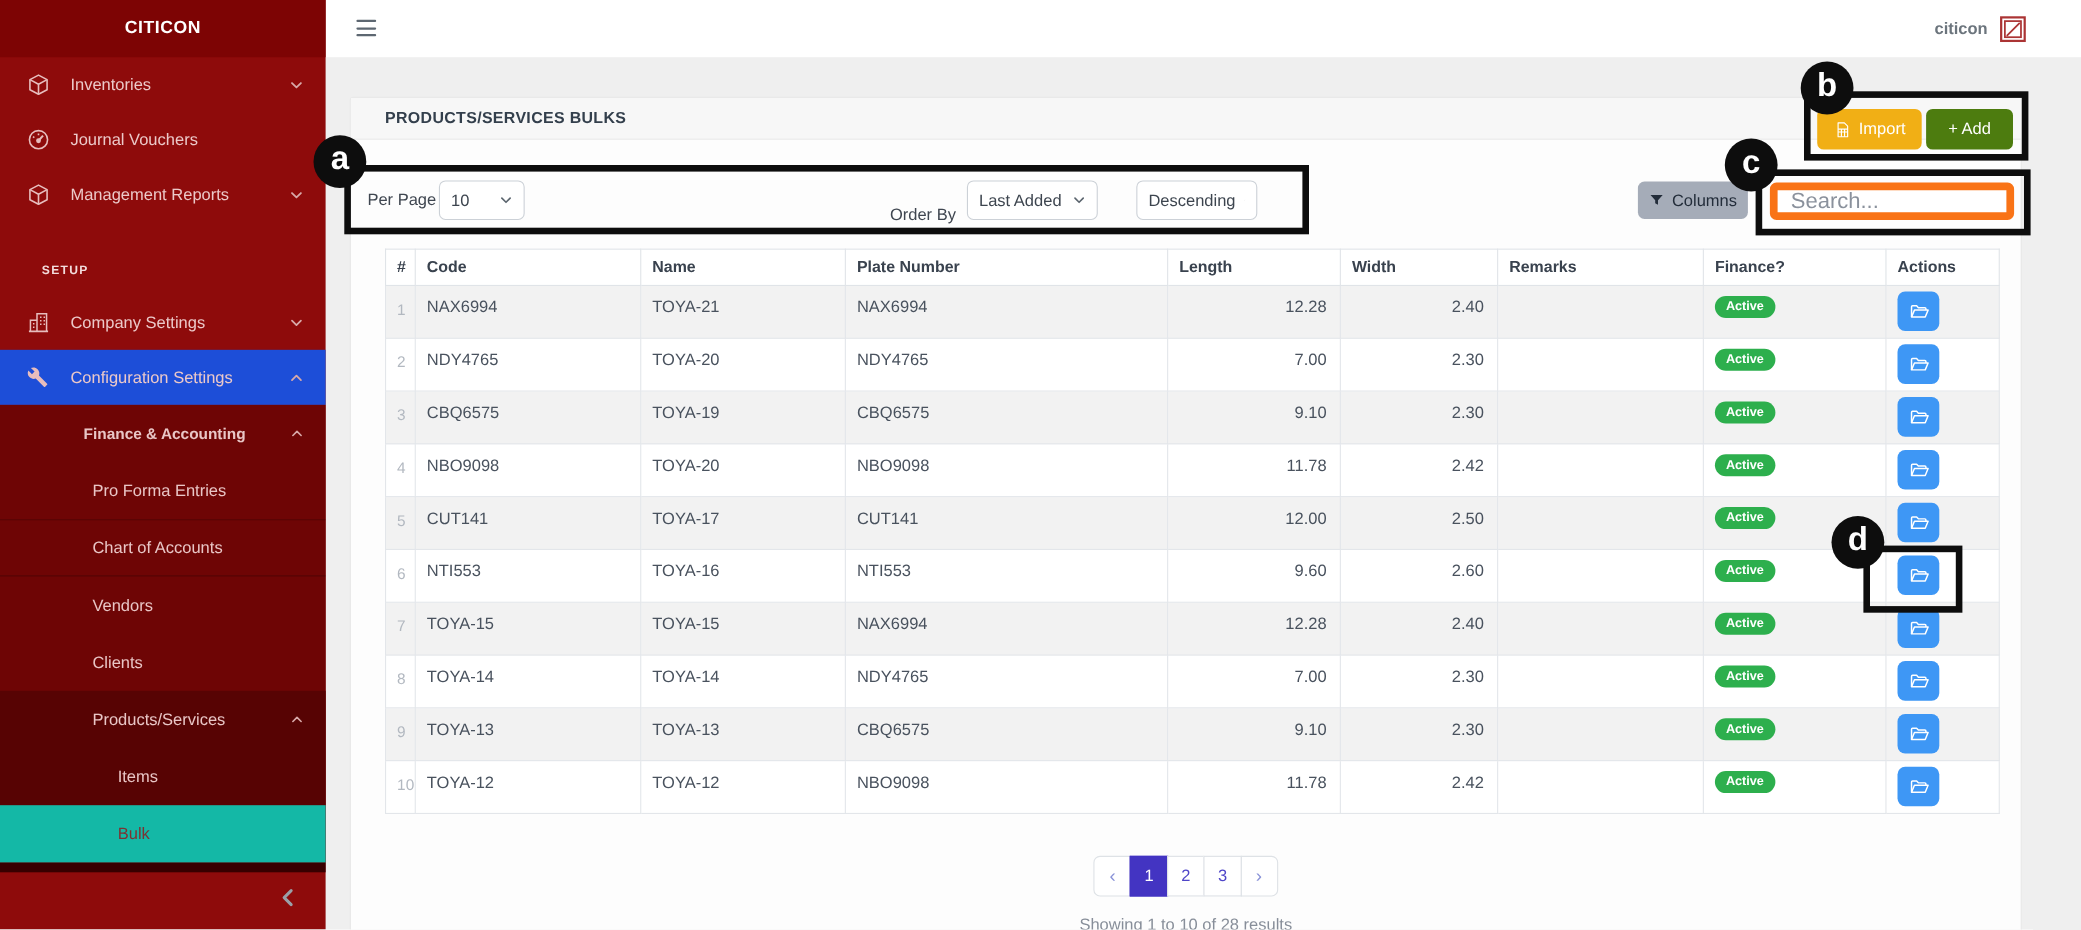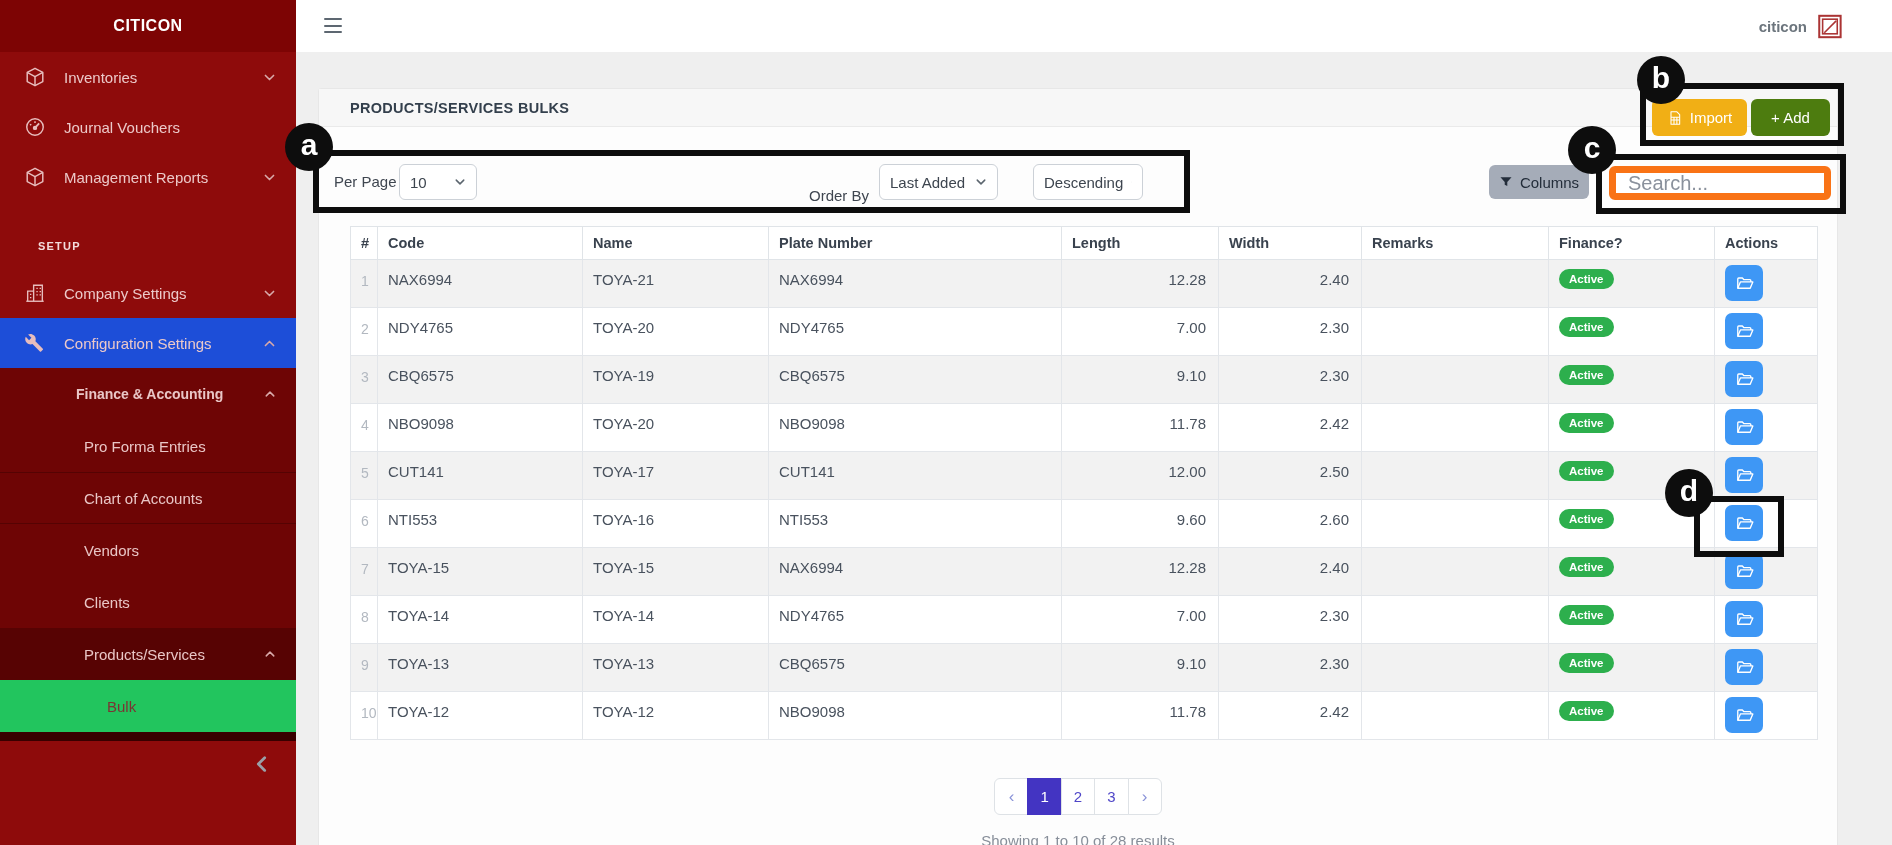--- a/index.html
+++ b/index.html
@@ -19,21 +19,21 @@
                    padding-left:38px; color:#f3dcdc; font-size:11px; font-weight:bold; letter-spacing:1.2px; }
   .nav-item.parent-active { background:#1d4ed8; }
   .submenu { background:#6e0505; }
   .sub-item { height:52px; display:flex; align-items:center; position:relative;
               color:#e9c6c6; font-size:15px; cursor:pointer; }
   .sub-item .nav-label { position:absolute; left:84px; }
   .sub-header .nav-label { left:76px; font-size:14px; font-weight:bold; }
   .sub-item.coa { border-top:1px solid rgba(0,0,0,.22); border-bottom:1px solid rgba(0,0,0,.22); }
   .sub-item.lvl2-active { background:#570303; }
   .sub-item.l3 .nav-label { left:107px; }
-  .sub-item.bulk-active { background:#22c55e; color:#7b3333; }
+  .sub-item.bulk-active { background:#14b8a6; color:#7b3333; }
   .side-strip { height:9px; background:#380000; }
   .side-footer { height:48px; position:relative; }
   .side-footer .collapse-chev { position:absolute; right:26px; top:14px; width:17px; height:17px; color:#9aa0a8; cursor:pointer; }
 
   
   .topbar { position:absolute; left:296px; top:0; right:0; height:52px; background:#fff; z-index:4; }
   .hamburger { position:absolute; left:28px; top:18px; width:18px; height:15px; cursor:pointer;
                display:flex; flex-direction:column; justify-content:space-between; }
   .hamburger span { height:2px; background:#5d6771; border-radius:1px; }
   .topbar-right { position:absolute; right:48px; top:0; height:52px; display:flex; align-items:center; gap:10px; }
@@ -218,20 +218,23 @@
       <span class="nav-label">Vendors</span>
     </div>
     <div class="sub-item">
       <span class="nav-label">Clients</span>
     </div>
     <div class="sub-item lvl2-active">
       <span class="nav-label">Products/Services</span>
       <svg class="nav-chev" viewBox="0 0 16 16" style="width:12px;height:12px">
           <use href="#i-chev-up"></use>
         </svg>
+    </div>
+    <div class="sub-item lvl2-active l3">
+      <span class="nav-label">Items</span>
     </div>
     <div class="sub-item bulk-active l3">
       <span class="nav-label">Bulk</span>
     </div>
   </div>
 
   <div class="side-strip"></div>
   <div class="side-footer">
     <svg class="collapse-chev" viewBox="0 0 16 16">
         <use href="#i-chev-left"></use>

